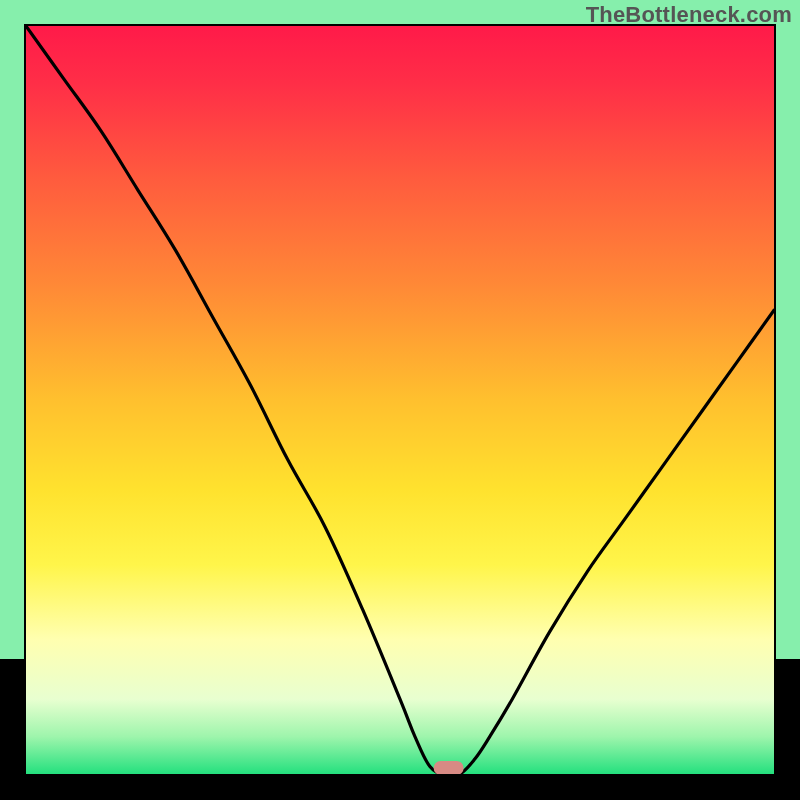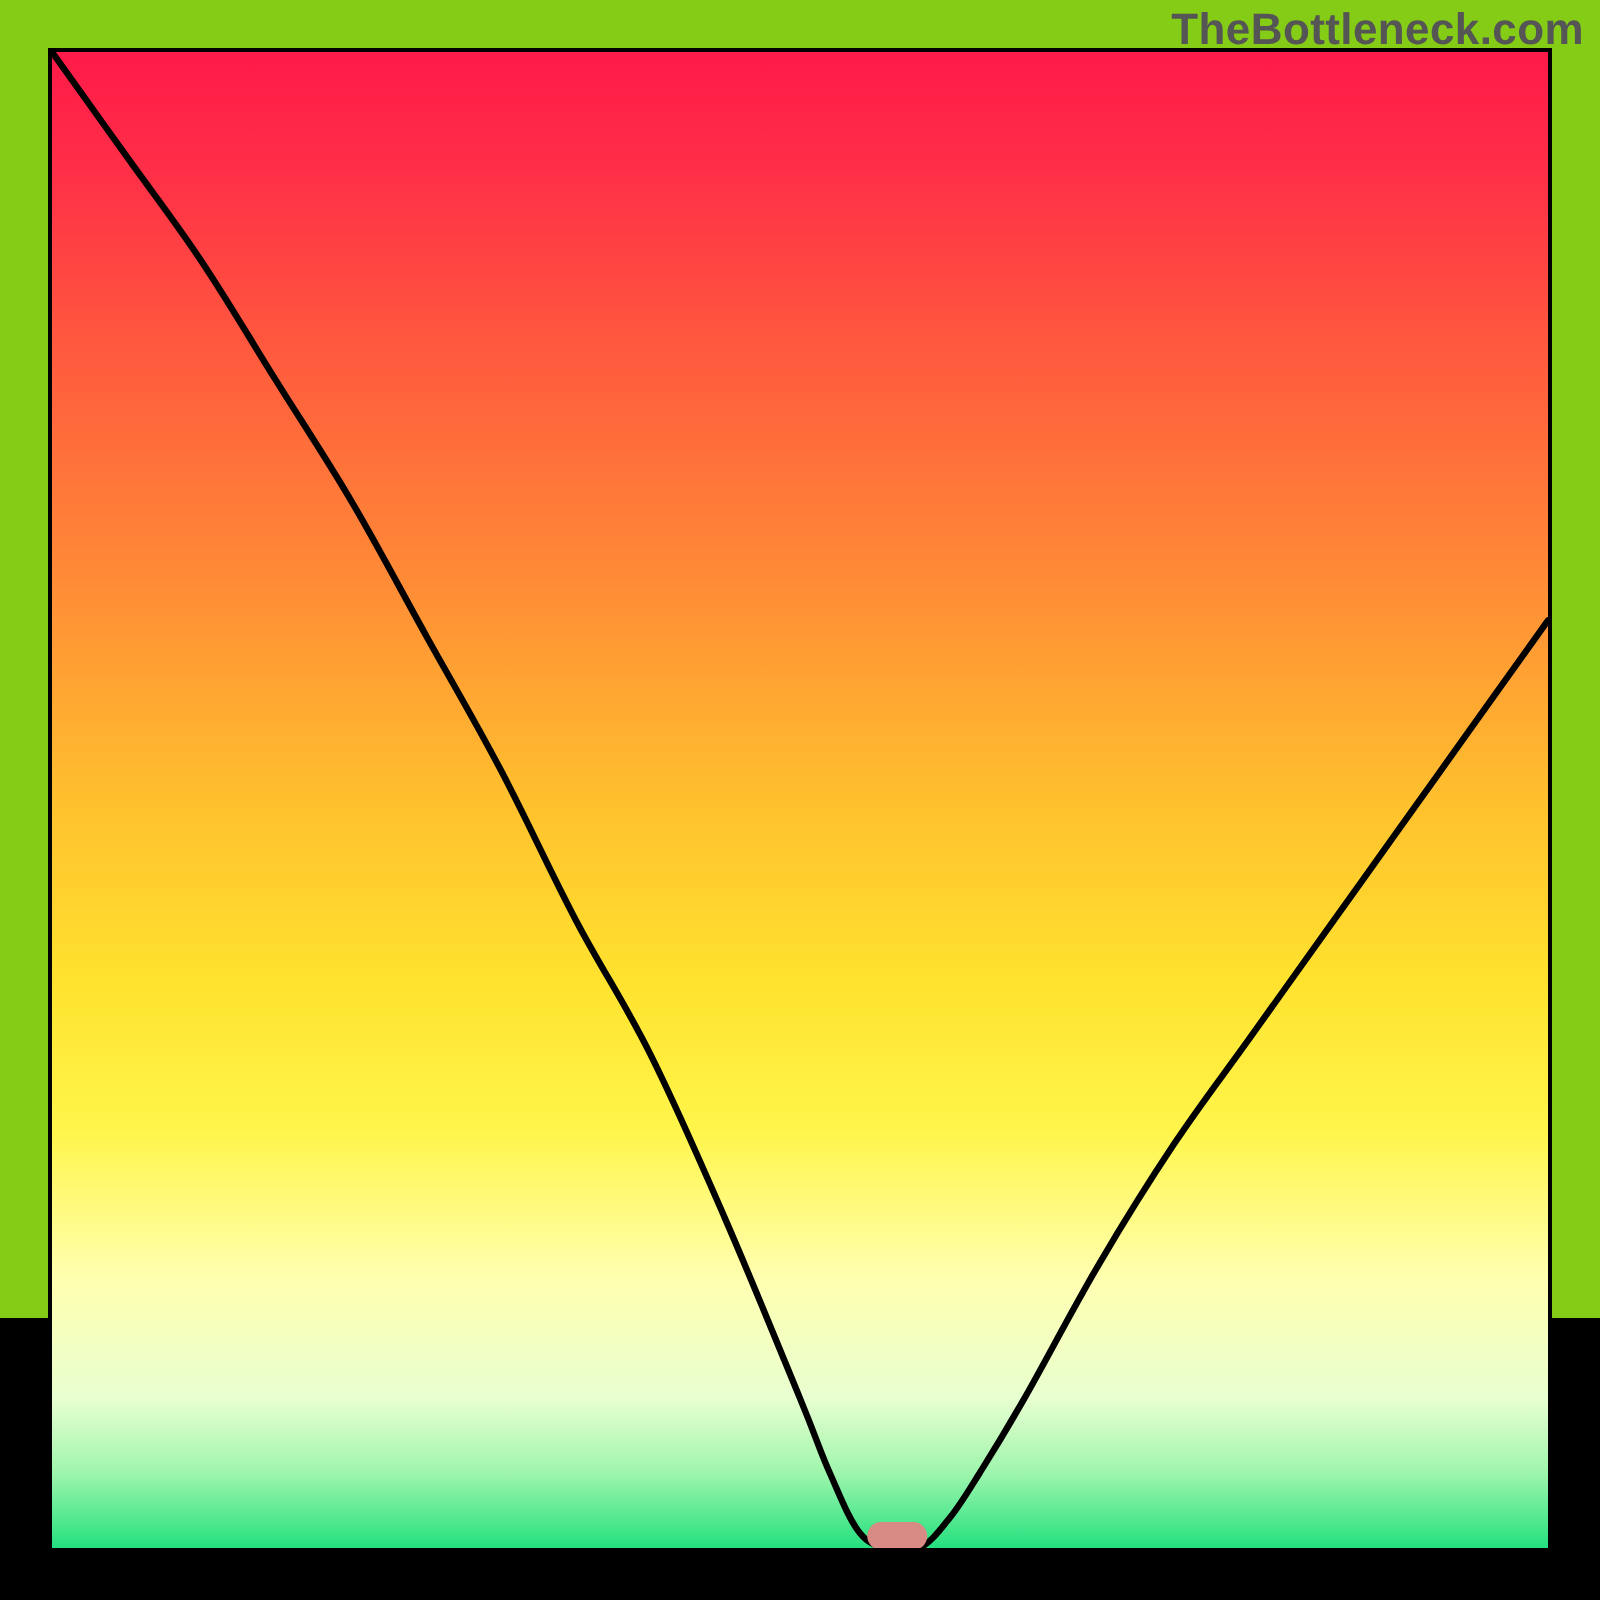--- a/index.html
+++ b/index.html
@@ -8,21 +8,21 @@
     width: 800px;
     height: 800px;
     overflow: hidden;
     font-family: Arial, Helvetica, sans-serif;
     background: #000;
   }
   .stage {
     position: relative;
     width: 800px;
     height: 659px;
-    background: #84cc16;
+    background: #86efac;
   }
   .watermark {
     position: absolute;
     top: 2px;
     right: 8px;
     color: #555;
     font-size: 22px;
     font-weight: 600;
     letter-spacing: 0.2px;
     z-index: 10;

